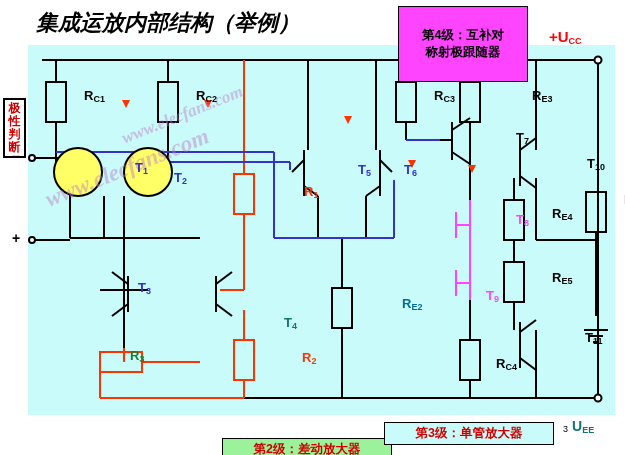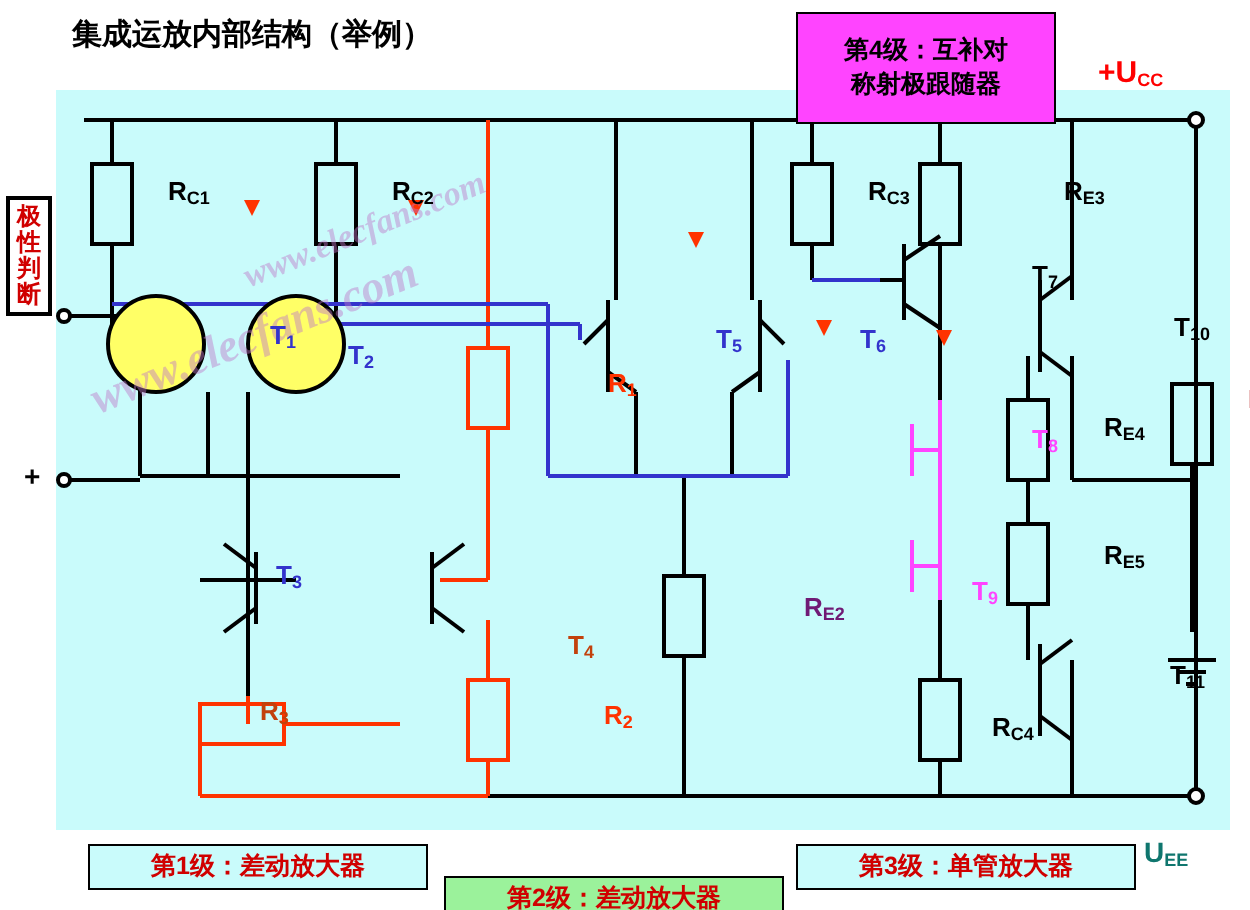--- a/index.html
+++ b/index.html
@@ -1,20 +1,20 @@
 <!DOCTYPE html>
 <html><head>
 <meta charset="utf-8">
 <style>
   html,body{margin:0;padding:0;}
   body{width:625px;height:455px;background:#ffffff;font-family:"Liberation Sans",sans-serif;overflow:hidden;}
   #root{position:relative;width:625px;height:455px;}
   .abs{position:absolute;}
   .lbl{white-space:nowrap;font-weight:bold;}
-  .title{font-size:15px;color:#000;font-family:"Liberation Sans",sans-serif;font-weight:bold;}
+  .title{font-size:22px;color:#000;font-family:"Liberation Sans",sans-serif;font-weight:bold;font-style:italic;}
   .stage-box{font-size:12.5px;font-weight:bold;color:#d00000;text-align:center;padding:2px 4px;border:1px solid #000;}
   .cyanbg{background:#c9fbfb;}
   .greenbg{background:#9bf29b;}
   .comp{font-size:13px;font-weight:bold;padding-left:46px;}
   .sub{font-size:9px;vertical-align:-2px;}
   .vert-box{border:2px solid #000;background:#ffffff;font-size:12px;font-weight:bold;color:#d00000;text-align:center;line-height:13px;padding:2px 1px;}
   .wm{position:absolute;color:rgba(190,120,200,0.45);font-size:23px;font-weight:bold;font-style:italic;transform:rotate(-22deg);font-family:"Liberation Serif",serif;white-space:nowrap;}
   svg{position:absolute;left:0;top:0;}
 </style>
 </head>
@@ -182,21 +182,21 @@
       <polygon points="408,160 412,168 416,160"></polygon>
       <polygon points="468,165 472,173 476,165"></polygon>
     </g>
   </svg>
 
   <div class="wm" style="left:40px;top:155px;">www.elecfans.com</div>
   <div class="wm" style="left:118px;top:105px;font-size:17px;">www.elecfans.com</div>
 
   <div class="abs title" style="left:36px;top:8px;">集成运放内部结构（举例）</div>
 
-  <div class="abs" style="left:398px;top:6px;width:128px;background:#ff44ff;border:1px solid #000;text-align:center;padding:10px 0;">
+  <div class="abs" style="left:398px;top:6px;width:128px;background:#ff44ff;border:1px solid #000;text-align:center;padding:20px 0;">
     <div class="lbl" style="font-size:12.5px;color:#000;">第4级：互补对</div>
     <div class="lbl" style="font-size:12.5px;color:#000;">称射极跟随器</div>
   </div>
 
   <div class="abs lbl" style="left:549px;top:28px;font-size:15px;color:#ff0000;">
     <span>+U</span><span class="sub">CC</span>
   </div>
   <div class="abs lbl" style="left:572px;top:418px;font-size:14px;color:#0f766e;">
     <span>U</span><span class="sub">EE</span>
   </div>
@@ -228,64 +228,63 @@
   </div>
   <div class="abs comp" style="left:506px;top:206px;color:#000;">
     <span>R</span><span class="sub">E4</span>
   </div>
   <div class="abs comp" style="left:578px;top:192px;color:#b91c1c;">
     <span>R</span><span class="sub">L</span>
   </div>
   <div class="abs comp" style="left:506px;top:270px;color:#000;">
     <span>R</span><span class="sub">E5</span>
   </div>
-  <div class="abs comp" style="left:356px;top:296px;color:#701a75;">
+  <div class="abs comp" style="left:356px;top:296px;color:#0369a1;">
     <span>R</span><span class="sub">E2</span>
   </div>
-  <div class="abs comp" style="left:84px;top:348px;color:#c2410c;">
+  <div class="abs comp" style="left:84px;top:348px;color:#15803d;">
     <span>R</span><span class="sub">3</span>
   </div>
   <div class="abs comp" style="left:256px;top:350px;color:#ff3300;">
     <span>R</span><span class="sub">2</span>
   </div>
   <div class="abs comp" style="left:450px;top:356px;color:#000;">
     <span>R</span><span class="sub">C4</span>
   </div>
 
   <div class="abs comp" style="left:89px;top:160px;color:#3333cc;">
     <span>T</span><span class="sub">1</span>
   </div>
   <div class="abs comp" style="left:128px;top:170px;color:#3333cc;">
     <span>T</span><span class="sub">2</span>
   </div>
   <div class="abs comp" style="left:92px;top:280px;color:#3333cc;">
     <span>T</span><span class="sub">3</span>
   </div>
-  <div class="abs comp" style="left:238px;top:315px;color:#c2410c;">
+  <div class="abs comp" style="left:238px;top:315px;color:#0f766e;">
     <span>T</span><span class="sub">4</span>
   </div>
   <div class="abs comp" style="left:312px;top:162px;color:#3333cc;">
     <span>T</span><span class="sub">5</span>
   </div>
-  <div class="abs comp" style="left:358px;top:162px;color:#3333cc;margin-left:26px;">
+  <div class="abs comp" style="left:358px;top:162px;color:#3333cc;">
     <span>T</span><span class="sub">6</span>
   </div>
   <div class="abs comp" style="left:470px;top:130px;color:#000;">
     <span>T</span><span class="sub">7</span>
   </div>
   <div class="abs comp" style="left:470px;top:212px;color:#ff44ff;">
     <span>T</span><span class="sub">8</span>
   </div>
   <div class="abs comp" style="left:440px;top:288px;color:#ff44ff;">
     <span>T</span><span class="sub">9</span>
   </div>
   <div class="abs comp" style="left:541px;top:156px;color:#000;">
     <span>T</span><span class="sub">10</span>
   </div>
   <div class="abs comp" style="left:539px;top:330px;color:#000;">
     <span>T</span><span class="sub">11</span>
   </div>
 
-  <div class="abs stage-box cyanbg" style="left:44px;top:422px;width:160px;">第1级：差动放大器</div>
   <div class="abs stage-box greenbg" style="left:222px;top:438px;width:160px;">第2级：差动放大器</div>
-  <div class="abs stage-box cyanbg" style="left:398px;top:422px;width:160px;">第3级：单管放大器</div>
+  <div class="abs stage-box cyanbg" style="left:384px;top:422px;width:160px;">第3级：单管放大器</div>
 
 </div>
 
 </body></html>

